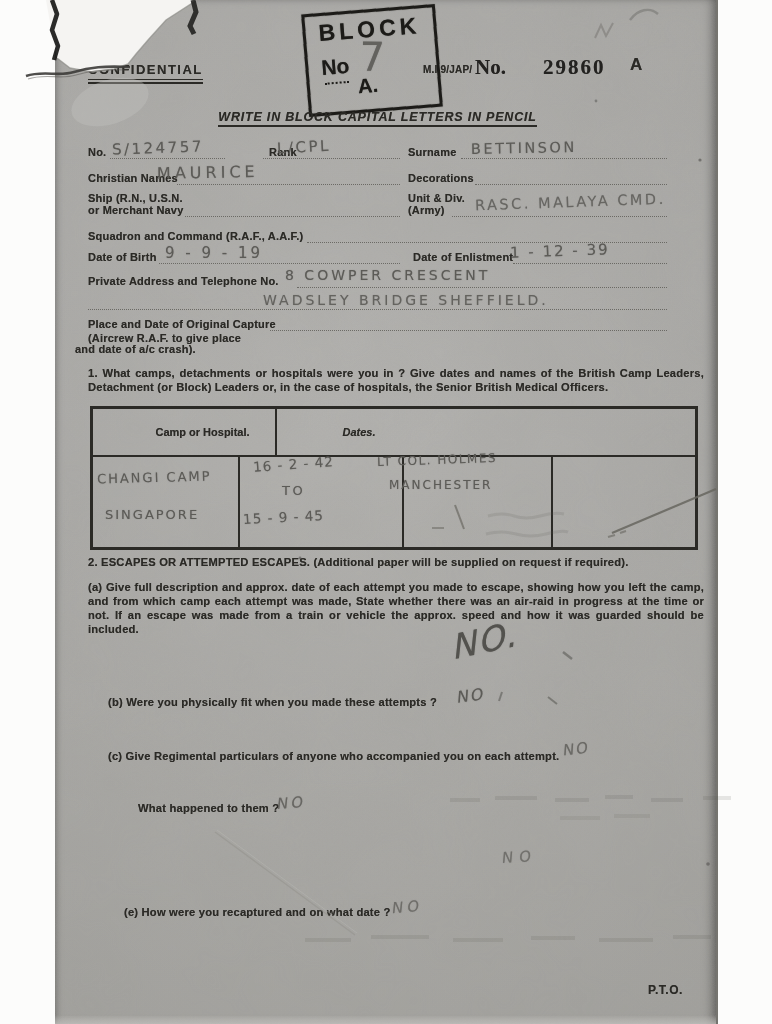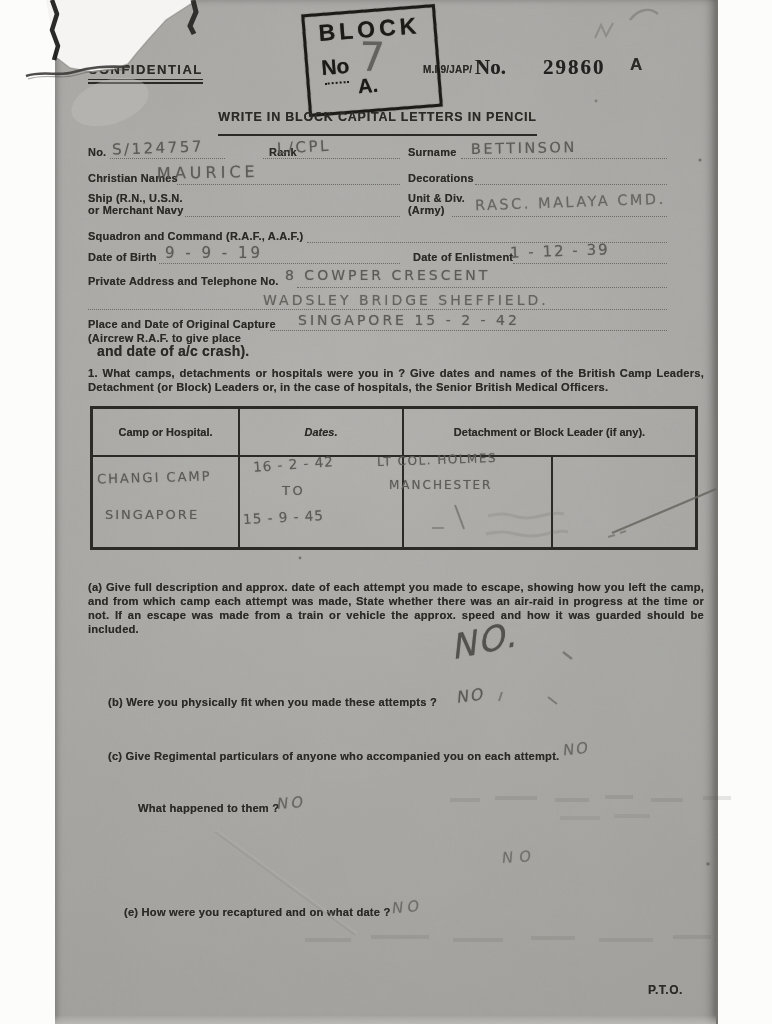--- a/index.html
+++ b/index.html
@@ -16,38 +16,38 @@
   .paper::after{content:"";position:absolute;left:0;right:0;bottom:0;height:9px;
          background:linear-gradient(rgba(255,255,255,0),rgba(235,234,230,.55));}
   .tex{position:absolute;left:0;top:0;pointer-events:none;}
   
   .pr{position:absolute;color:#2b2a26;font-weight:bold;letter-spacing:.2px;
       text-shadow:0 0 .6px rgba(43,42,38,.6);white-space:nowrap;}
   .para{white-space:normal;text-align:justify;line-height:14px;font-size:11.2px;}
   .dl{position:absolute;height:0;border-bottom:1.6px dotted rgba(72,70,64,.65);}
   .dbl{border-bottom:2px solid #2b2a26;padding-bottom:2px;}
   .dbl::after{content:"";display:block;height:1.8px;background:#2b2a26;margin-top:1.6px;}
-  .uline{border-bottom:2.4px solid #2b2a26;padding-bottom:10px;}
+  .uline{border-bottom:2.4px solid #2b2a26;padding-bottom:1px;font-style:italic;}
   
   .hw{position:absolute;color:#5c5b57;font-family:"DejaVu Sans",sans-serif;font-weight:400;
       letter-spacing:2.5px;white-space:nowrap;
       text-shadow:0 0 1px rgba(92,91,87,.55);}
   .hw-big{font-size:34px;letter-spacing:2px;transform:rotate(-12deg) skewX(-18deg);color:#53524e;}
   
   .stamp{position:absolute;left:250px;top:9px;width:128px;height:97px;
          border:3.5px solid #1c1b18;transform:rotate(-4.5deg);
          box-shadow:0 0 1px rgba(28,27,24,.7), inset 0 0 1px rgba(28,27,24,.7);}
   .stamp .s{position:absolute;color:#1c1b18;font-weight:bold;white-space:nowrap;
             text-shadow:0 0 .8px rgba(28,27,24,.65);}
   .serif{font-family:"Liberation Serif",serif;font-weight:600;color:#232220;
          text-shadow:0 0 .6px rgba(35,34,32,.5);}
   
   .ptable{position:absolute;left:35px;top:406px;width:608px;height:144px;
           border:3px solid #2b2a26;box-sizing:border-box;}
-  .throw{display:flex;height:46px;border-bottom:2px solid #2b2a26;}
+  .throw{display:flex;height:46px;border-bottom:2px solid #2b2a26;padding-left:37px;}
   .tbody{display:flex;height:93px;}
   .tc{box-sizing:border-box;border-right:2px solid #2b2a26;display:flex;
       align-items:center;justify-content:center;text-align:center;
       font-size:11px;font-weight:bold;color:#2b2a26;line-height:13px;padding:2px 10px;
       text-shadow:0 0 .6px rgba(43,42,38,.6);}
   .tc:last-child{border-right:none;}
   .c1{width:147px;}.c2{width:164px;font-style:italic;}.c3{width:149px;}.c4{flex:1;}
 </style>
 </head>
 <body>
@@ -123,47 +123,46 @@
 
     <span class="pr" style="left:33px;top:275px;font-size:11px;">Private Address and Telephone No.</span>
     <span class="dl" style="left:242px;top:287px;width:370px;"></span>
     <span class="hw" style="left:230px;top:267px;font-size:14px;letter-spacing:3px;">8 COWPER  CRESCENT</span>
     <span class="dl" style="left:33px;top:309px;width:579px;"></span>
     <span class="hw" style="left:208px;top:292px;font-size:14px;letter-spacing:3px;opacity:.9;">WADSLEY  BRIDGE   SHEFFIELD.</span>
 
     <span class="pr" style="left:33px;top:318px;font-size:11px;">Place and Date of Original Capture</span>
     <span class="dl" style="left:215px;top:330px;width:397px;"></span>
     <span class="pr" style="left:33px;top:332px;font-size:11px;">(Aircrew R.A.F. to give place</span>
-    <span class="pr" style="left:42px;top:343px;font-size:14px;">and date of a/c crash).</span>
-    <span class="hw" style="left:243px;top:312px;font-size:14px;letter-spacing:3px;">SINGAPORE    15 - 2 - 42</span>
+    <span class="pr" style="left:20px;top:343px;font-size:11px;">and date of a/c crash).</span>
 
     <div class="pr para" style="left:33px;top:366px;width:616px;">1.   What camps, detachments or hospitals were you in ?   Give dates and names of the British Camp Leaders,  Detachment (or Block) Leaders or, in the case of hospitals, the Senior British Medical Officers.</div>
 
     <div class="ptable">
       <div class="throw">
         <div class="tc c1">Camp or Hospital.</div>
         <div class="tc c2">Dates.</div>
-        <div class="tc c4">Detachment or Block Leader (if any).</div>
       </div>
       <div class="tbody">
         <div class="tc c1"></div>
         <div class="tc c2"></div>
         <div class="tc c3"></div>
         <div class="tc c4"></div>
       </div>
     </div>
 
     <span class="hw" style="left:42px;top:470px;font-size:13px;letter-spacing:2px;transform:rotate(-1.5deg);">CHANGI  CAMP</span>
     <span class="hw" style="left:50px;top:507px;font-size:13px;letter-spacing:2px;">SINGAPORE</span>
     <span class="hw" style="left:198px;top:456px;font-size:13.5px;letter-spacing:1px;transform:rotate(-4deg);">16 - 2 - 42</span>
     <span class="hw" style="left:227px;top:483px;font-size:13px;">TO</span>
     <span class="hw" style="left:188px;top:509px;font-size:13.5px;letter-spacing:1px;transform:rotate(-3deg);">15 - 9 - 45</span>
     <span class="hw" style="left:322px;top:453px;font-size:12px;letter-spacing:1.5px;transform:rotate(-2deg);">LT COL. HOLMES</span>
     <span class="hw" style="left:334px;top:478px;font-size:12px;letter-spacing:2px;">MANCHESTER</span>
 
+    <div class="pr" style="left:33px;top:556px;font-size:11.2px;">2.   ESCAPES OR ATTEMPTED ESCAPES.   (Additional paper will be supplied on request if required).</div>
     <div class="pr para" style="left:33px;top:580px;width:616px;">(a)   Give full description and approx. date of each attempt you made to escape, showing how you left the camp,  and from which camp each attempt was made,  State whether there was an air-raid in progress at the time or not.   If  an escape was made from a train or vehicle the approx. speed and how it was guarded should be included.</div>
     <span class="hw hw-big" style="left:398px;top:620px;">NO.</span>
 
     <div class="pr" style="left:53px;top:696px;font-size:11.2px;">(b)   Were you physically fit when you made these attempts ?</div>
     <span class="hw" style="left:402px;top:686px;font-size:16px;letter-spacing:2px;transform:rotate(-8deg) skewX(-12deg);">NO</span>
 
     <div class="pr" style="left:53px;top:750px;font-size:11.2px;">(c)   Give Regimental particulars of anyone who accompanied you on each attempt.</div>
     <span class="hw" style="left:508px;top:740px;font-size:15px;letter-spacing:2px;transform:rotate(-6deg) skewX(-10deg);opacity:.8;">NO</span>
 
     <div class="pr" style="left:83px;top:802px;font-size:11.2px;">What happened to them ?</div>

